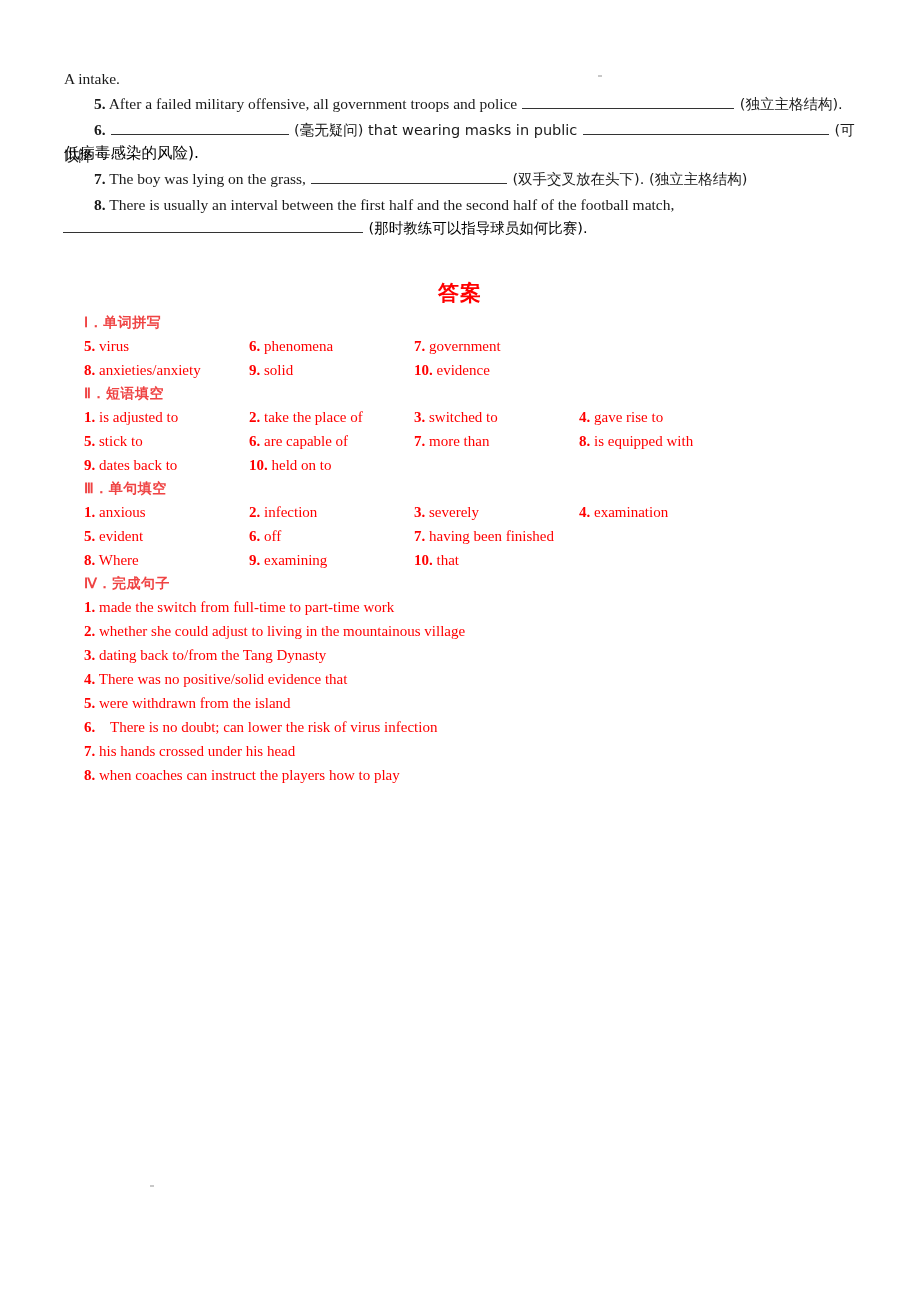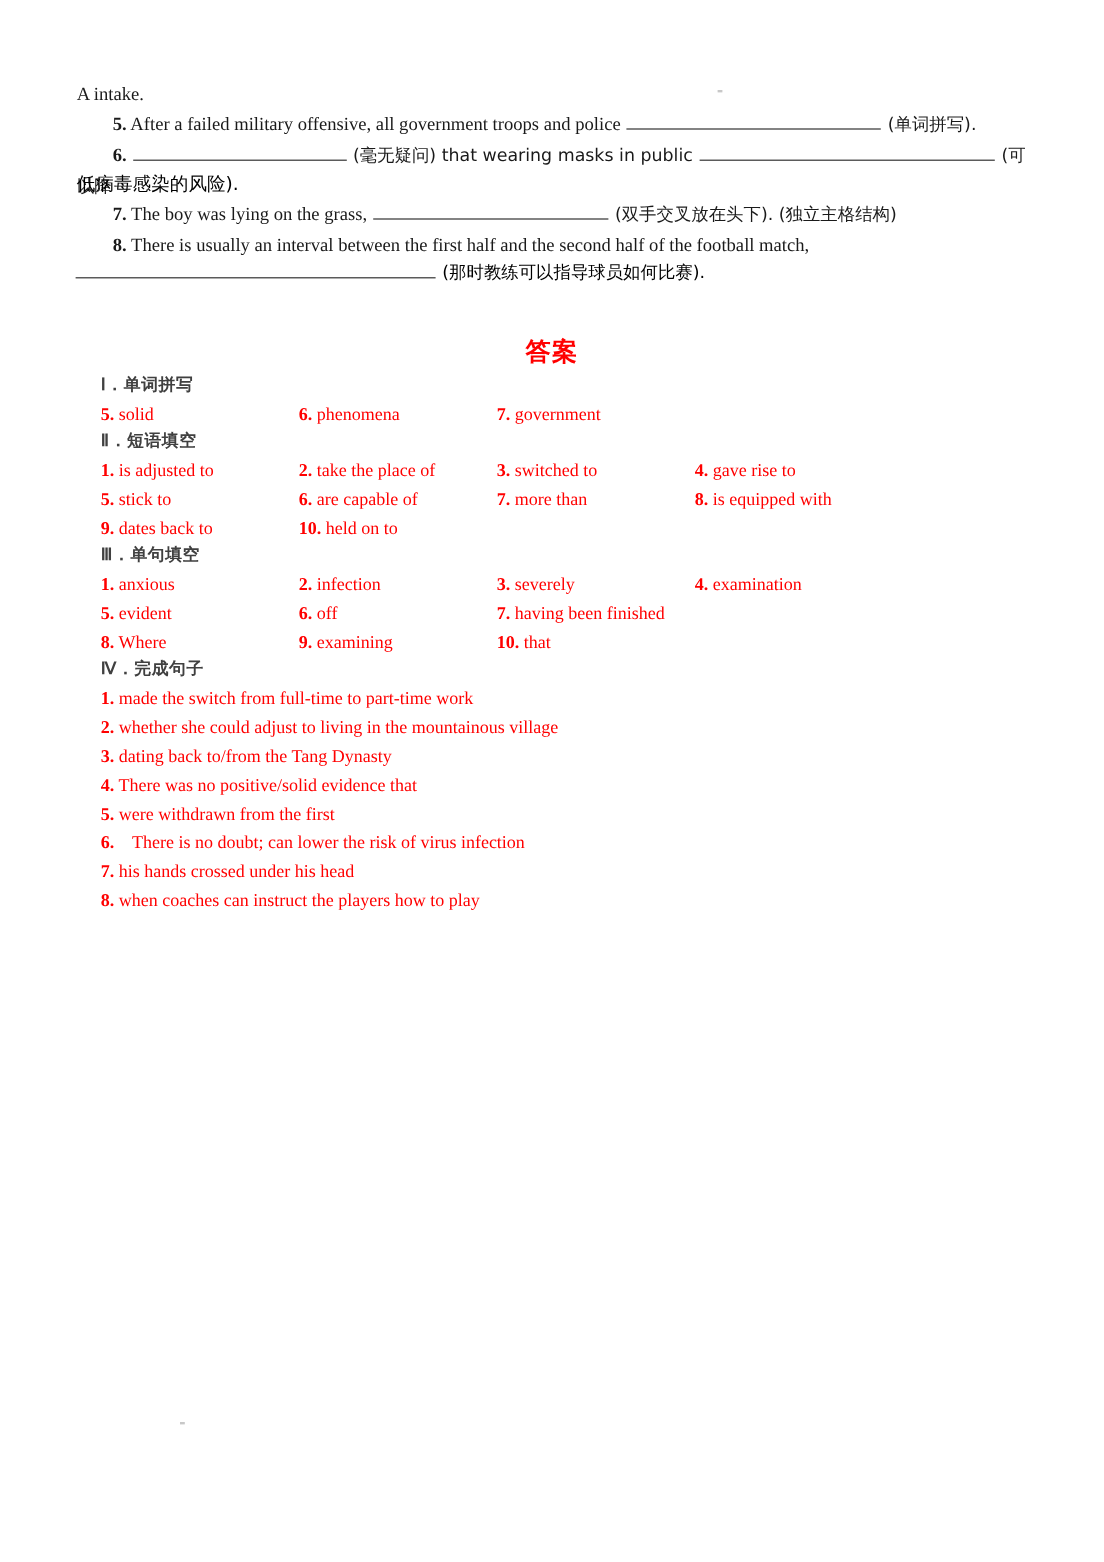--- a/index.html
+++ b/index.html
@@ -103,24 +103,24 @@
 
   
   .answers {
     position: absolute;
     left: 84px;
     top: 311px;
     width: 800px;
     color: #ff0000;
   }
   .sec-head {
-    font-family: Liberation Mono, monospace;
+    font-family: Liberation Sans, sans-serif;
     font-size: 14px;
     font-weight: bold;
-    color: #404040;
+    color: #ef4444;
     line-height: 23px;
     height: 23px;
     letter-spacing: 0.5px;
   }
   .grid-row {
     display: flex;
     height: 24px;
     line-height: 24px;
     font-size: 15px;
   }
@@ -153,21 +153,21 @@
   <div class="speck" style="left:598px; top:75px;"></div>
   <div class="speck" style="left:150px; top:1185px;"></div>
 
   <div class="exercise">
 
     <div class="ex-line">
       <span>A intake.</span>
     </div>
 
     <div class="ex-line indent">
-      <span class="qnum">5.</span><span> After a failed military offensive, all government troops and police </span><span class="blank b3"></span><span class="cn"> (单词拼写).</span>
+      <span class="qnum">5.</span><span> After a failed military offensive, all government troops and police </span><span class="blank b3"></span><span class="cn"> (独立主格结构).</span>
     </div>
 
     <div class="ex-line indent">
       <span class="qnum">6.</span><span>    </span><span class="blank b1"></span><span class="cn"> (毫无疑问) that wearing masks in public </span><span class="blank b5"></span><span class="cn"> (可以降</span>
     </div>
   </div>
 
   <div class="ex-wrap-line cn">
     <span>低病毒感染的风险).</span>
   </div>
@@ -185,23 +185,29 @@
   <div class="ex-lastline">
     <span class="blank" style="width:300px;"></span><span class="cn"> (那时教练可以指导球员如何比赛).</span>
   </div>
 
   <div class="answer-title">答案</div>
 
   <div class="answers">
 
     <div class="sec-head">Ⅰ．单词拼写</div>
     <div class="grid-row">
-      <div class="cell"><span class="num">5.</span><span> solid</span></div>
+      <div class="cell"><span class="num">5.</span><span> virus</span></div>
       <div class="cell"><span class="num">6.</span><span> phenomena</span></div>
       <div class="cell"><span class="num">7.</span><span> government</span></div>
+      <div class="cell blankcell"></div>
+    </div>
+    <div class="grid-row">
+      <div class="cell"><span class="num">8.</span><span> anxieties/anxiety</span></div>
+      <div class="cell"><span class="num">9.</span><span> solid</span></div>
+      <div class="cell"><span class="num">10.</span><span> evidence</span></div>
       <div class="cell blankcell"></div>
     </div>
 
     <div class="sec-head">Ⅱ．短语填空</div>
     <div class="grid-row">
       <div class="cell"><span class="num">1.</span><span> is adjusted to</span></div>
       <div class="cell"><span class="num">2.</span><span> take the place of</span></div>
       <div class="cell"><span class="num">3.</span><span> switched to</span></div>
       <div class="cell"><span class="num">4.</span><span> gave rise to</span></div>
     </div>
@@ -235,19 +241,19 @@
       <div class="cell"><span class="num">9.</span><span> examining</span></div>
       <div class="cell"><span class="num">10.</span><span> that</span></div>
       <div class="cell blankcell"></div>
     </div>
 
     <div class="sec-head">Ⅳ．完成句子</div>
     <div class="full-row"><span class="num">1.</span><span> made the switch from full-time to part-time work</span></div>
     <div class="full-row"><span class="num">2.</span><span> whether she could adjust to living in the mountainous village</span></div>
     <div class="full-row"><span class="num">3.</span><span> dating back to/from the Tang Dynasty</span></div>
     <div class="full-row"><span class="num">4.</span><span> There was no positive/solid evidence that</span></div>
-    <div class="full-row"><span class="num">5.</span><span> were withdrawn from the first</span></div>
+    <div class="full-row"><span class="num">5.</span><span> were withdrawn from the island</span></div>
     <div class="full-row"><span class="num">6.</span><span>    There is no doubt; can lower the risk of virus infection</span></div>
     <div class="full-row"><span class="num">7.</span><span> his hands crossed under his head</span></div>
     <div class="full-row"><span class="num">8.</span><span> when coaches can instruct the players how to play</span></div>
 
   </div>
 </div>
 
 </body></html>

